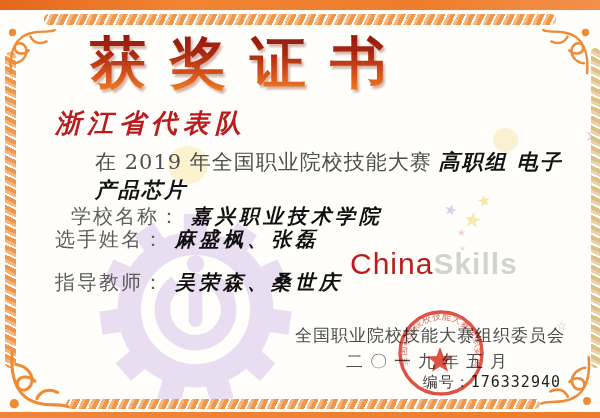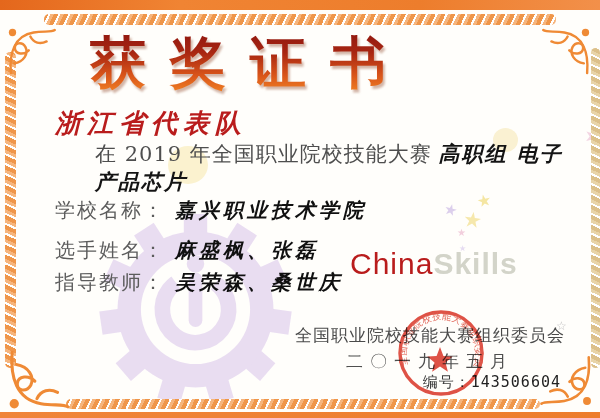--- a/index.html
+++ b/index.html
@@ -50,27 +50,27 @@
     font-size:56px; font-weight:900; letter-spacing:24px; text-indent:24px;
     font-family:"DejaVu Sans","Liberation Sans",sans-serif;
     background:linear-gradient(180deg,#8a1410 0%,#a82612 35%,#d9551a 65%,#f08125 88%,#f99d3f 100%);
     -webkit-background-clip:text; background-clip:text; color:transparent; -webkit-text-fill-color:transparent;
     filter:drop-shadow(2px 3px 1px rgba(130,45,12,.35)); }
   .recipient { position:absolute; left:55px; top:106px; z-index:2;
     font-size:26px; font-weight:bold; font-style:italic; color:#b91c1c; letter-spacing:6px;
     font-family:"DejaVu Serif","Liberation Serif",serif; }
   .body-line { position:absolute; left:55px; width:510px; z-index:2; font-size:21px; line-height:28px;
     font-family:"DejaVu Serif","Liberation Serif",serif; }
-  .body-line-1 { top:140px; padding-left:40px; }
+  .body-line-1 { top:148px; padding-left:40px; }
   .body-line-2 { top:179px; }
   .print { color:#4e4e4e; letter-spacing:1px; }
   .hand { color:#141414; font-weight:bold; font-style:italic; letter-spacing:2px; }
   .award { color:#8f8f8f; letter-spacing:2px; }
   .field-row { position:absolute; left:55px; z-index:2; font-family:"DejaVu Serif","Liberation Serif",serif; }
-  .field-row-0 { top:197px; } .field-row-1 { top:237px;text-align:center; } .field-row-2 { top:269px;text-align:center; }
+  .field-row-0 { top:203px;margin-left:16px; } .field-row-1 { top:226px;text-align:center; } .field-row-2 { top:269px;text-align:center; }
   .field-label { font-size:20px; color:#5c5c5c; letter-spacing:2px; }
   .field-value { font-size:20px; font-weight:bold; font-style:italic; color:#101010; letter-spacing:4px; margin-left:10px; }
 
   
   .footer { position:absolute; left:285px; top:324px; width:290px; z-index:2; text-align:center;
     font-family:"DejaVu Serif","Liberation Serif",serif; }
   .committee { font-size:17px; color:#4a4a4a; letter-spacing:1px; white-space:nowrap; }
   .date-line { font-size:17px; color:#4f4f4f; letter-spacing:7px; margin-top:3px; }
   .serial-line { text-align:right; padding-right:14px; margin-top:-1px; }
   .serial-label { font-size:15px; color:#3a3a3a; letter-spacing:1px;margin-left:32px; }
@@ -173,21 +173,21 @@
 
   <div class="body-line body-line-1"><span class="print">在 2019 年全国职业院校技能大赛</span> <span class="hand">高职组 电子产品芯片</span></div>
 
   <div class="field-row field-row-0"><span class="field-label">学校名称：</span><span class="field-value">嘉兴职业技术学院</span></div>
   <div class="field-row field-row-1"><span class="field-label">选手姓名：</span><span class="field-value">麻盛枫、张磊</span></div>
   <div class="field-row field-row-2"><span class="field-label">指导教师：</span><span class="field-value">吴荣森、桑世庆</span></div>
 
   <div class="footer">
     <div class="committee">全国职业院校技能大赛组织委员会</div>
     <div class="date-line">二〇一九年五月</div>
-    <div class="serial-line"><span class="serial-label">编号：</span><span class="serial-number">143506604</span></div>
+    <div class="serial-line"><span class="serial-label">编号：</span><span class="serial-number">176332940</span></div>
   </div>
 
   <div class="seal">
     <svg viewBox="0 0 90 90">
       <circle cx="45" cy="45" r="41" fill="none" stroke="#dc4337" stroke-width="3.4"></circle>
       <defs>
           <path id="sealArc" d="M 12,58 A 35,35 0 1 1 78,58" fill="none"></path>
         </defs>
       <text font-size="9" fill="#dd5042" letter-spacing="0.5" font-family="DejaVu Sans, sans-serif">
         <textPath href="#sealArc" startOffset="1">全国职业院校技能大赛组织委员会</textPath>

